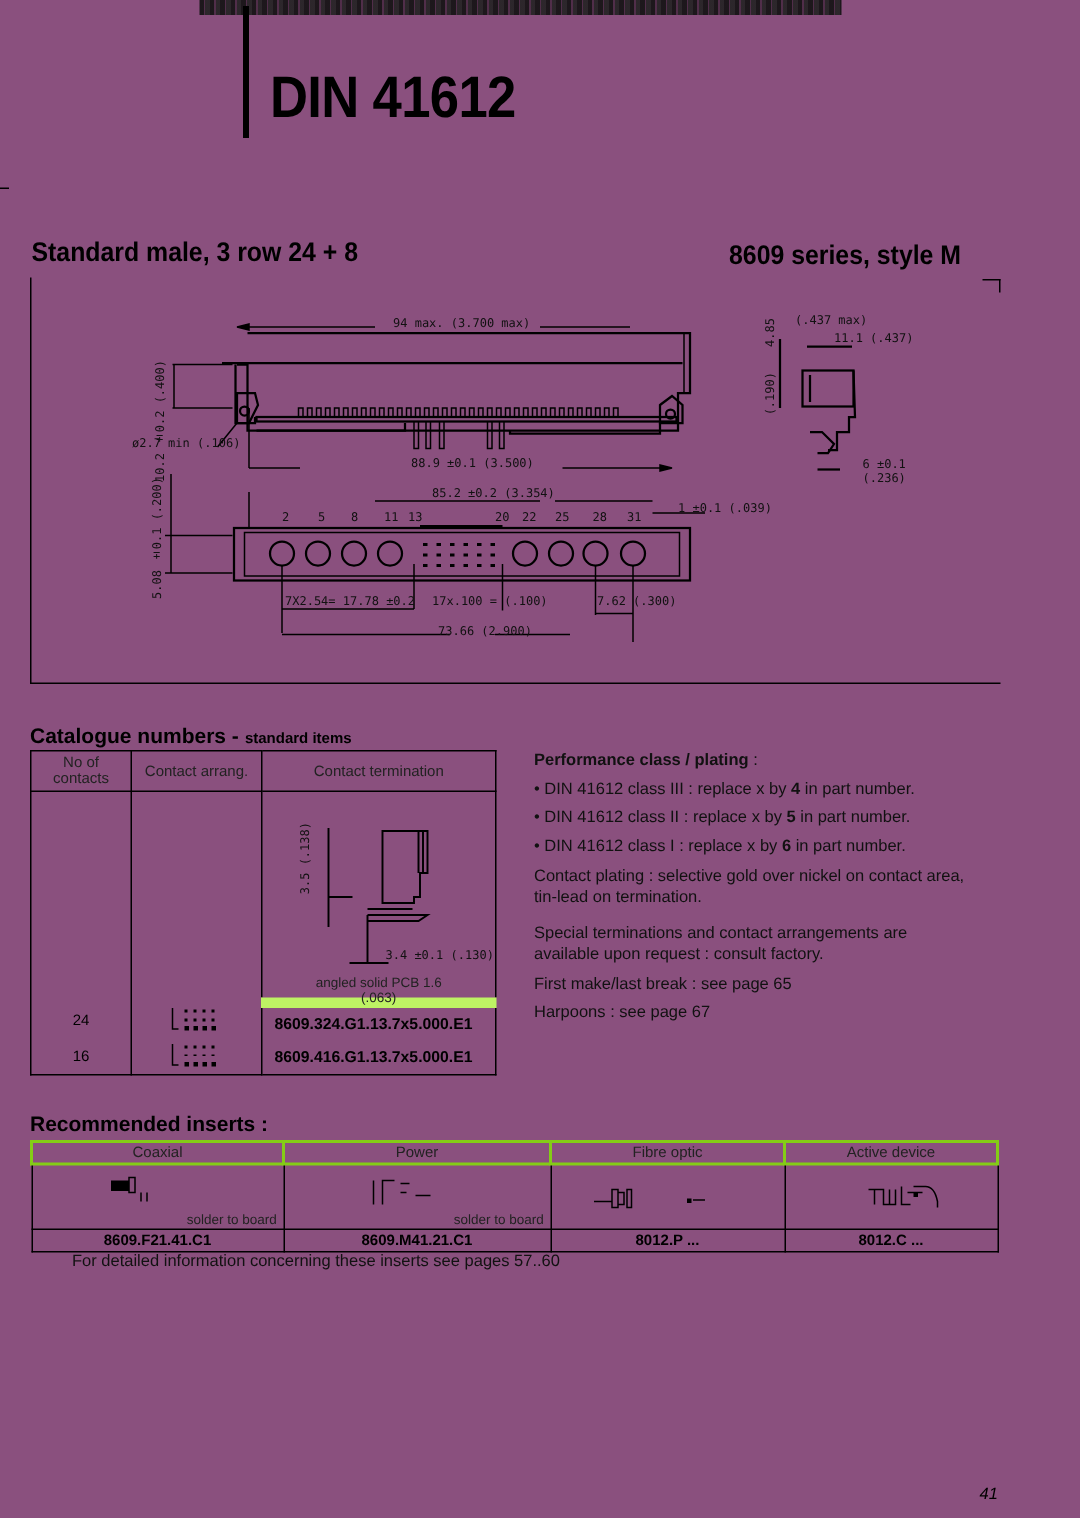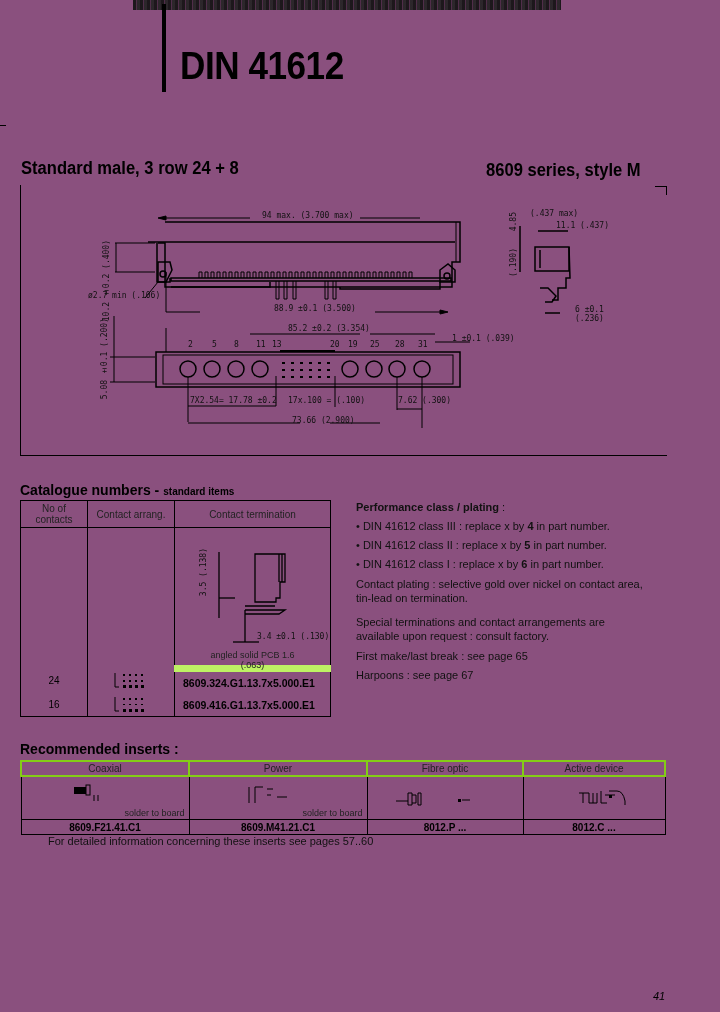--- a/index.html
+++ b/index.html
@@ -182,21 +182,21 @@
 <div class="abs dim" style="left:288px;top:324px">85.2 ±0.2 (3.354)</div>
 <div class="abs dim" style="left:452px;top:334px">1 ±0.1 (.039)</div>
 <div class="abs dim dim-v" style="left:100px;top:318px">5.08 ±0.1 (.200)</div>
 <div class="abs dim" style="left:188px;top:340px;letter-spacing:0">
   <span style="position:absolute;left:0">2</span>
   <span style="position:absolute;left:24px">5</span>
   <span style="position:absolute;left:46px">8</span>
   <span style="position:absolute;left:68px">11</span>
   <span style="position:absolute;left:84px">13</span>
   <span style="position:absolute;left:142px">20</span>
-  <span style="position:absolute;left:160px">19</span>
+  <span style="position:absolute;left:160px">22</span>
   <span style="position:absolute;left:182px">25</span>
   <span style="position:absolute;left:207px">28</span>
   <span style="position:absolute;left:230px">31</span>
 </div>
 <div class="abs dim" style="left:190px;top:396px">7X2.54= 17.78 ±0.2</div>
 <div class="abs dim" style="left:288px;top:396px">17x.100 = (.100)</div>
 <div class="abs dim" style="left:398px;top:396px">7.62 (.300)</div>
 <div class="abs dim" style="left:292px;top:416px">73.66 (2.900)</div>
 <div class="abs dim" style="left:530px;top:209px">(.437 max)</div>
 <div class="abs dim" style="left:556px;top:221px">11.1 (.437)</div>

